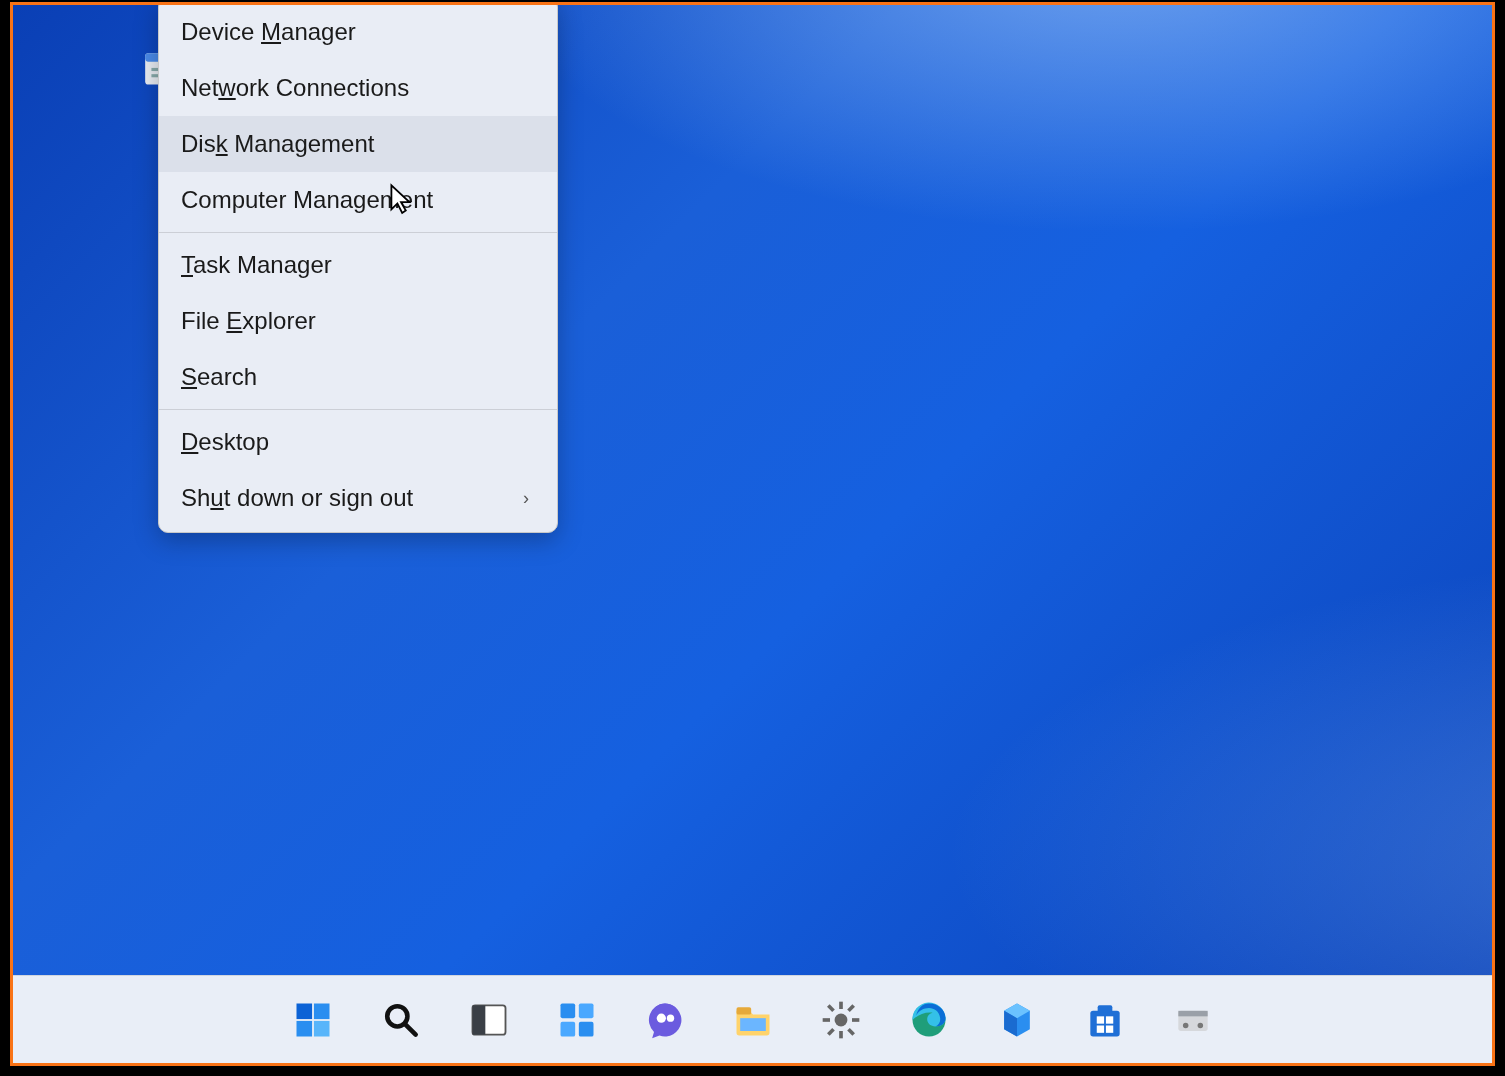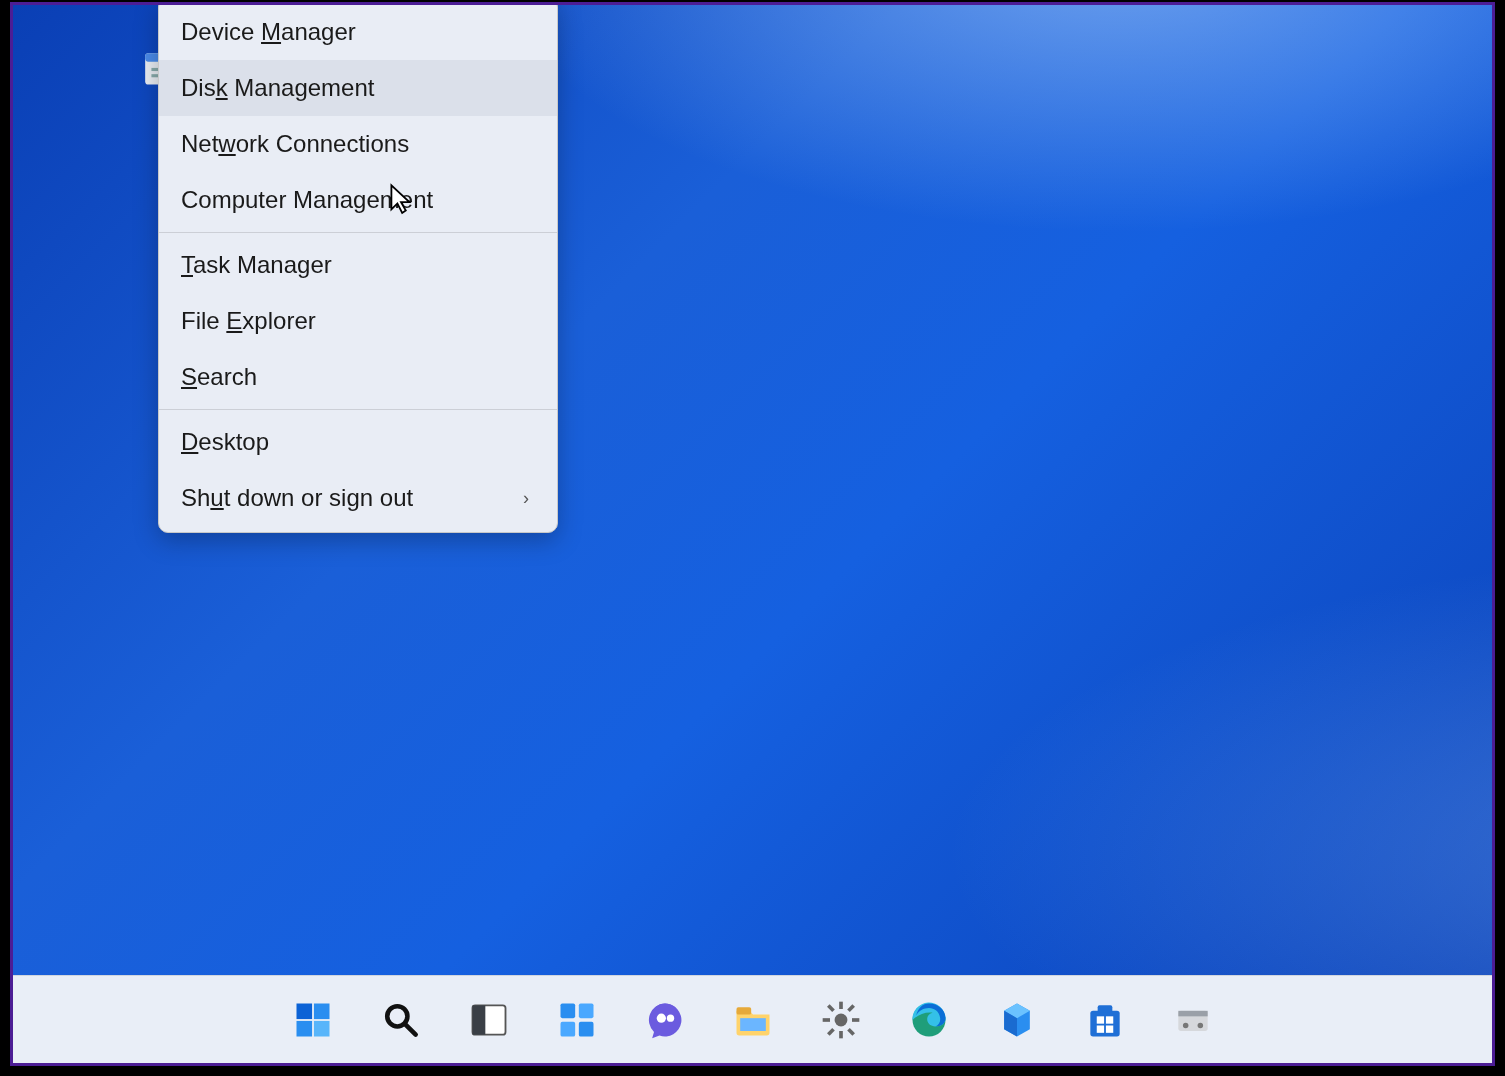--- a/index.html
+++ b/index.html
@@ -9,21 +9,21 @@
     background: #000;
     overflow: hidden;
     position: relative;
   }
   .frame {
     position: absolute;
     left: 10px;
     top: 2px;
     right: 10px;
     bottom: 10px;
-    border: 3px solid #4c1d95;
+    border: 3px solid #f97316;
     background: #1a5fd0;
     overflow: hidden;
   }
   .desktop {
     position: absolute;
     inset: 0;
     background:
       radial-gradient(ellipse 900px 400px at 75% -5%, rgba(180,215,255,0.55), rgba(100,170,255,0) 70%),
       radial-gradient(ellipse 1400px 500px at 120% 80%, rgba(150,200,255,0.35), rgba(80,150,240,0) 60%),
       linear-gradient(135deg, #0a3fb5 0%, #1a5fd8 35%, #1560e0 55%, #0a3fb5 100%);
@@ -116,25 +116,25 @@
         <rect x="4" y="8" width="40" height="8" rx="3" fill="#4a8ae8"></rect>
         <rect x="10" y="22" width="12" height="3" fill="#8aa"></rect>
         <rect x="10" y="28" width="18" height="3" fill="#8aa"></rect>
       </svg>
   </div>
 
   <div class="power-menu" id="power-menu">
       <div class="menu-item">
         <span class="label">Device <u>M</u>anager</span>
       </div>
+      <div class="menu-item">
+        <span class="label">Net<u>w</u>ork Connections</span>
+      </div>
       <div class="menu-item hovered">
         <span class="label">Dis<u>k</u> Management</span>
-      </div>
-      <div class="menu-item">
-        <span class="label">Net<u>w</u>ork Connections</span>
       </div>
       <div class="menu-item">
         <span class="label">Computer Mana<u>g</u>ement</span>
       </div>
       <div class="menu-sep"></div>
       <div class="menu-item">
         <span class="label"><u>T</u>ask Manager</span>
       </div>
       <div class="menu-item">
         <span class="label">File <u>E</u>xplorer</span>

